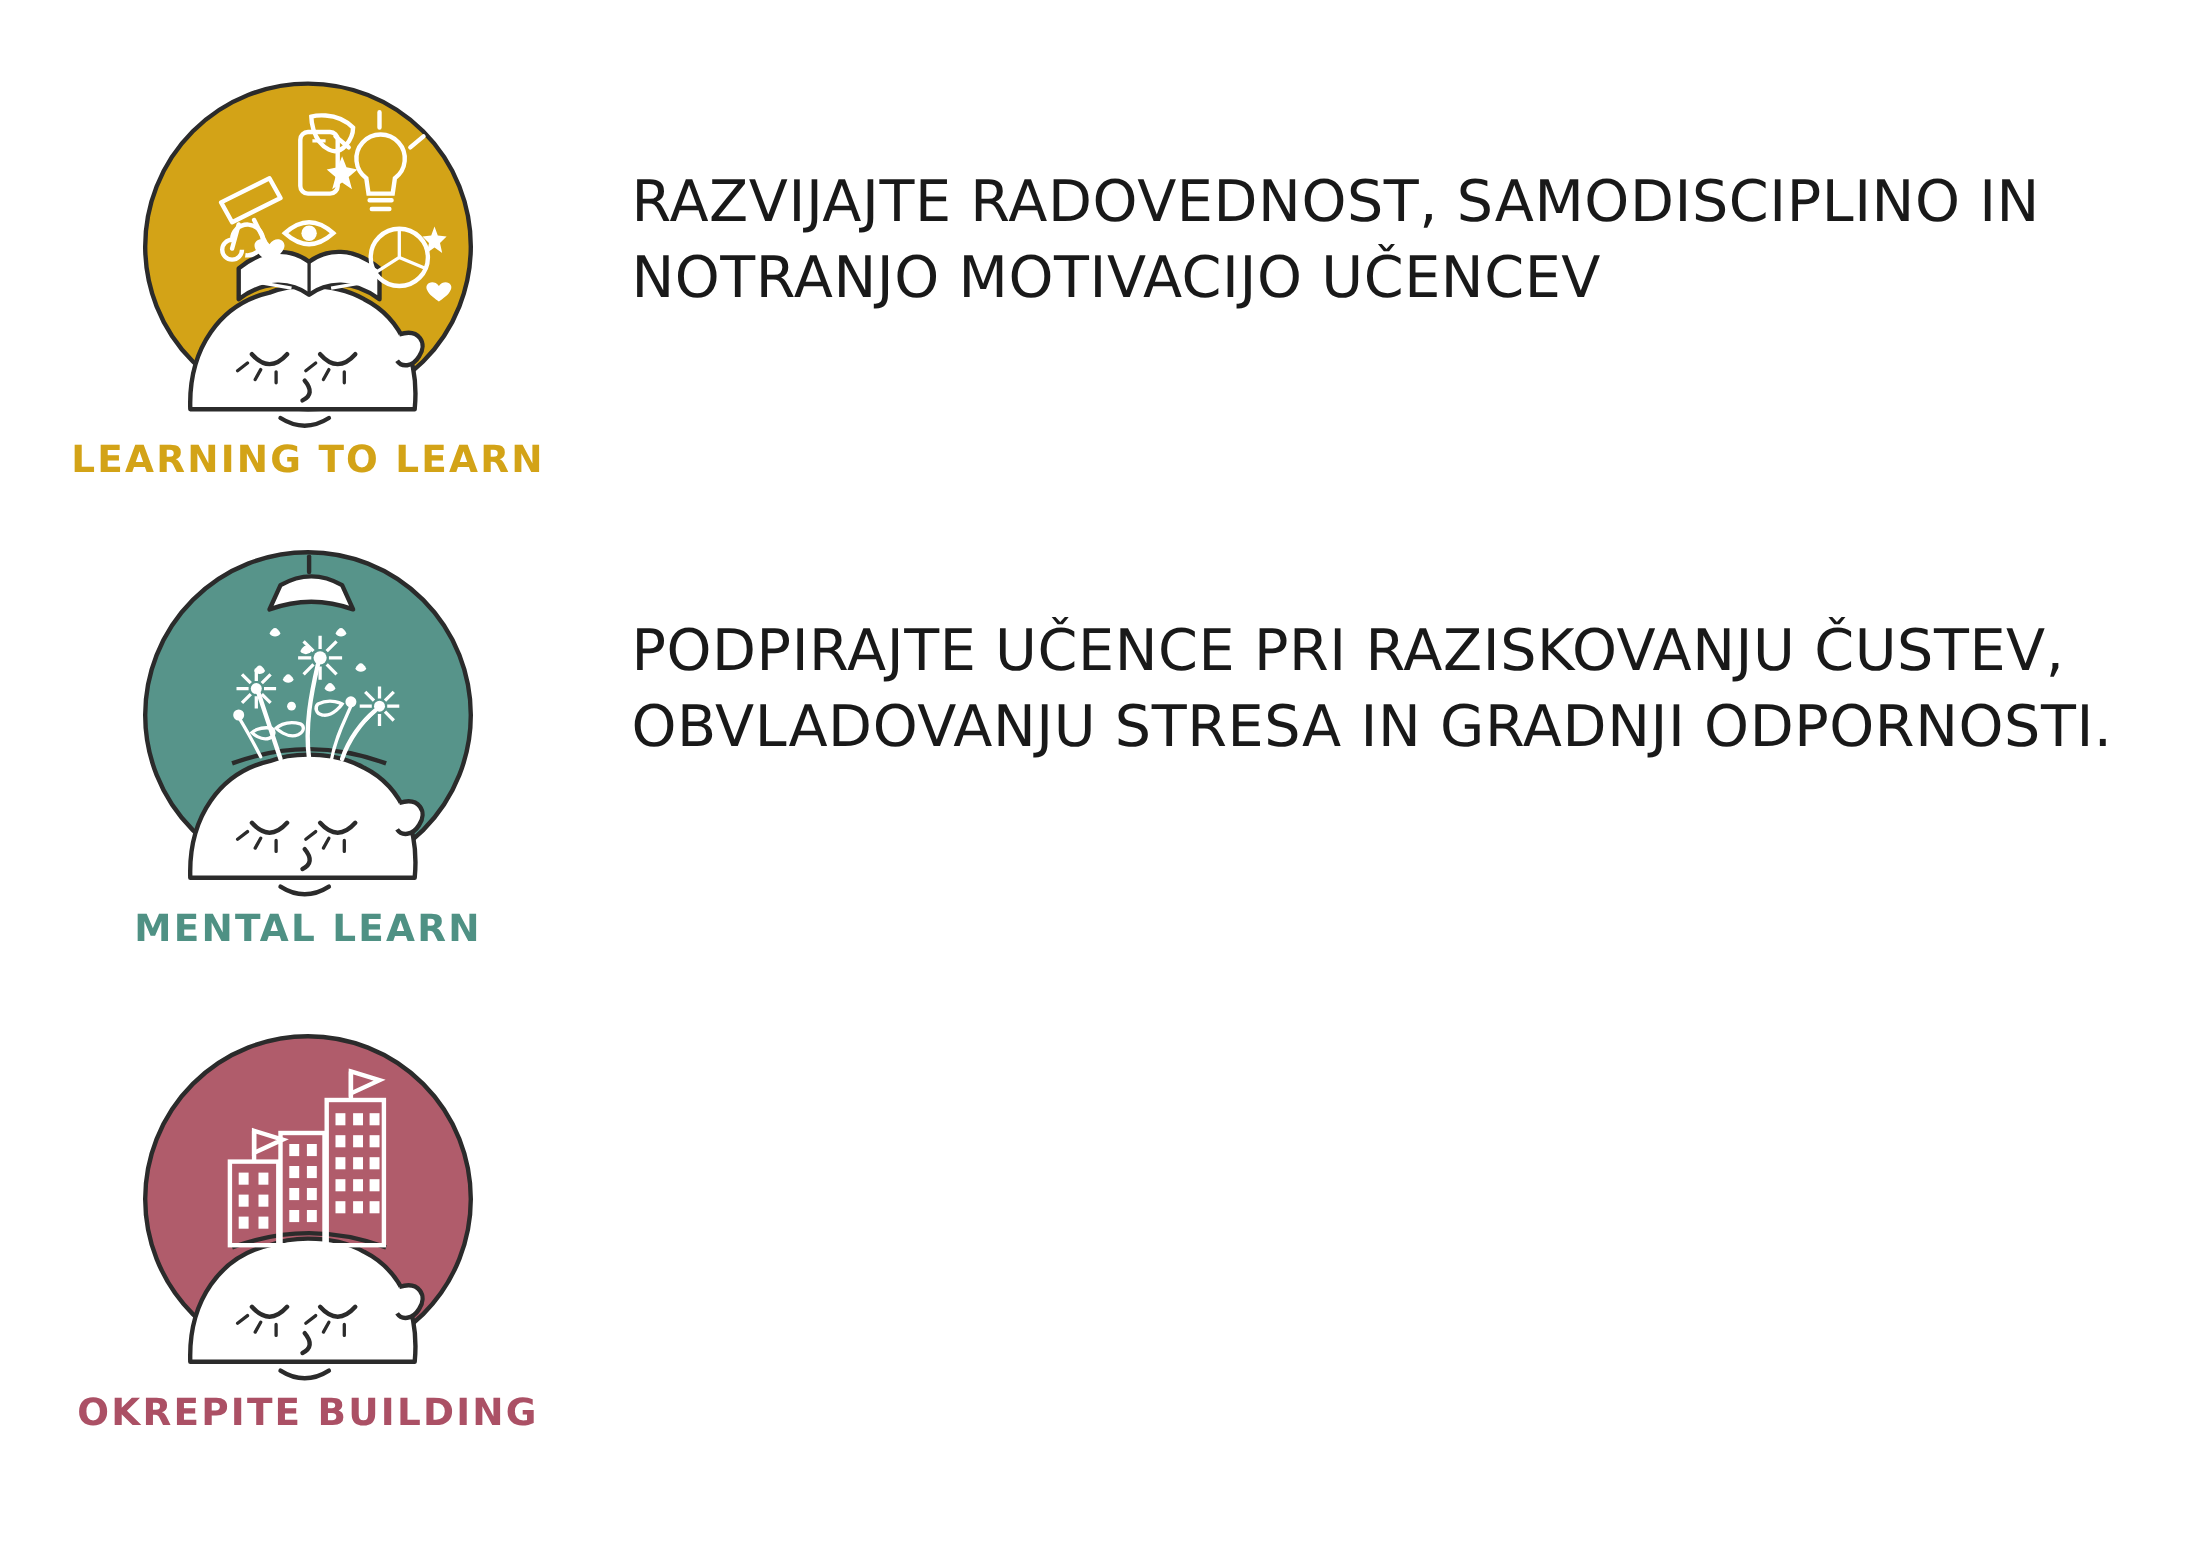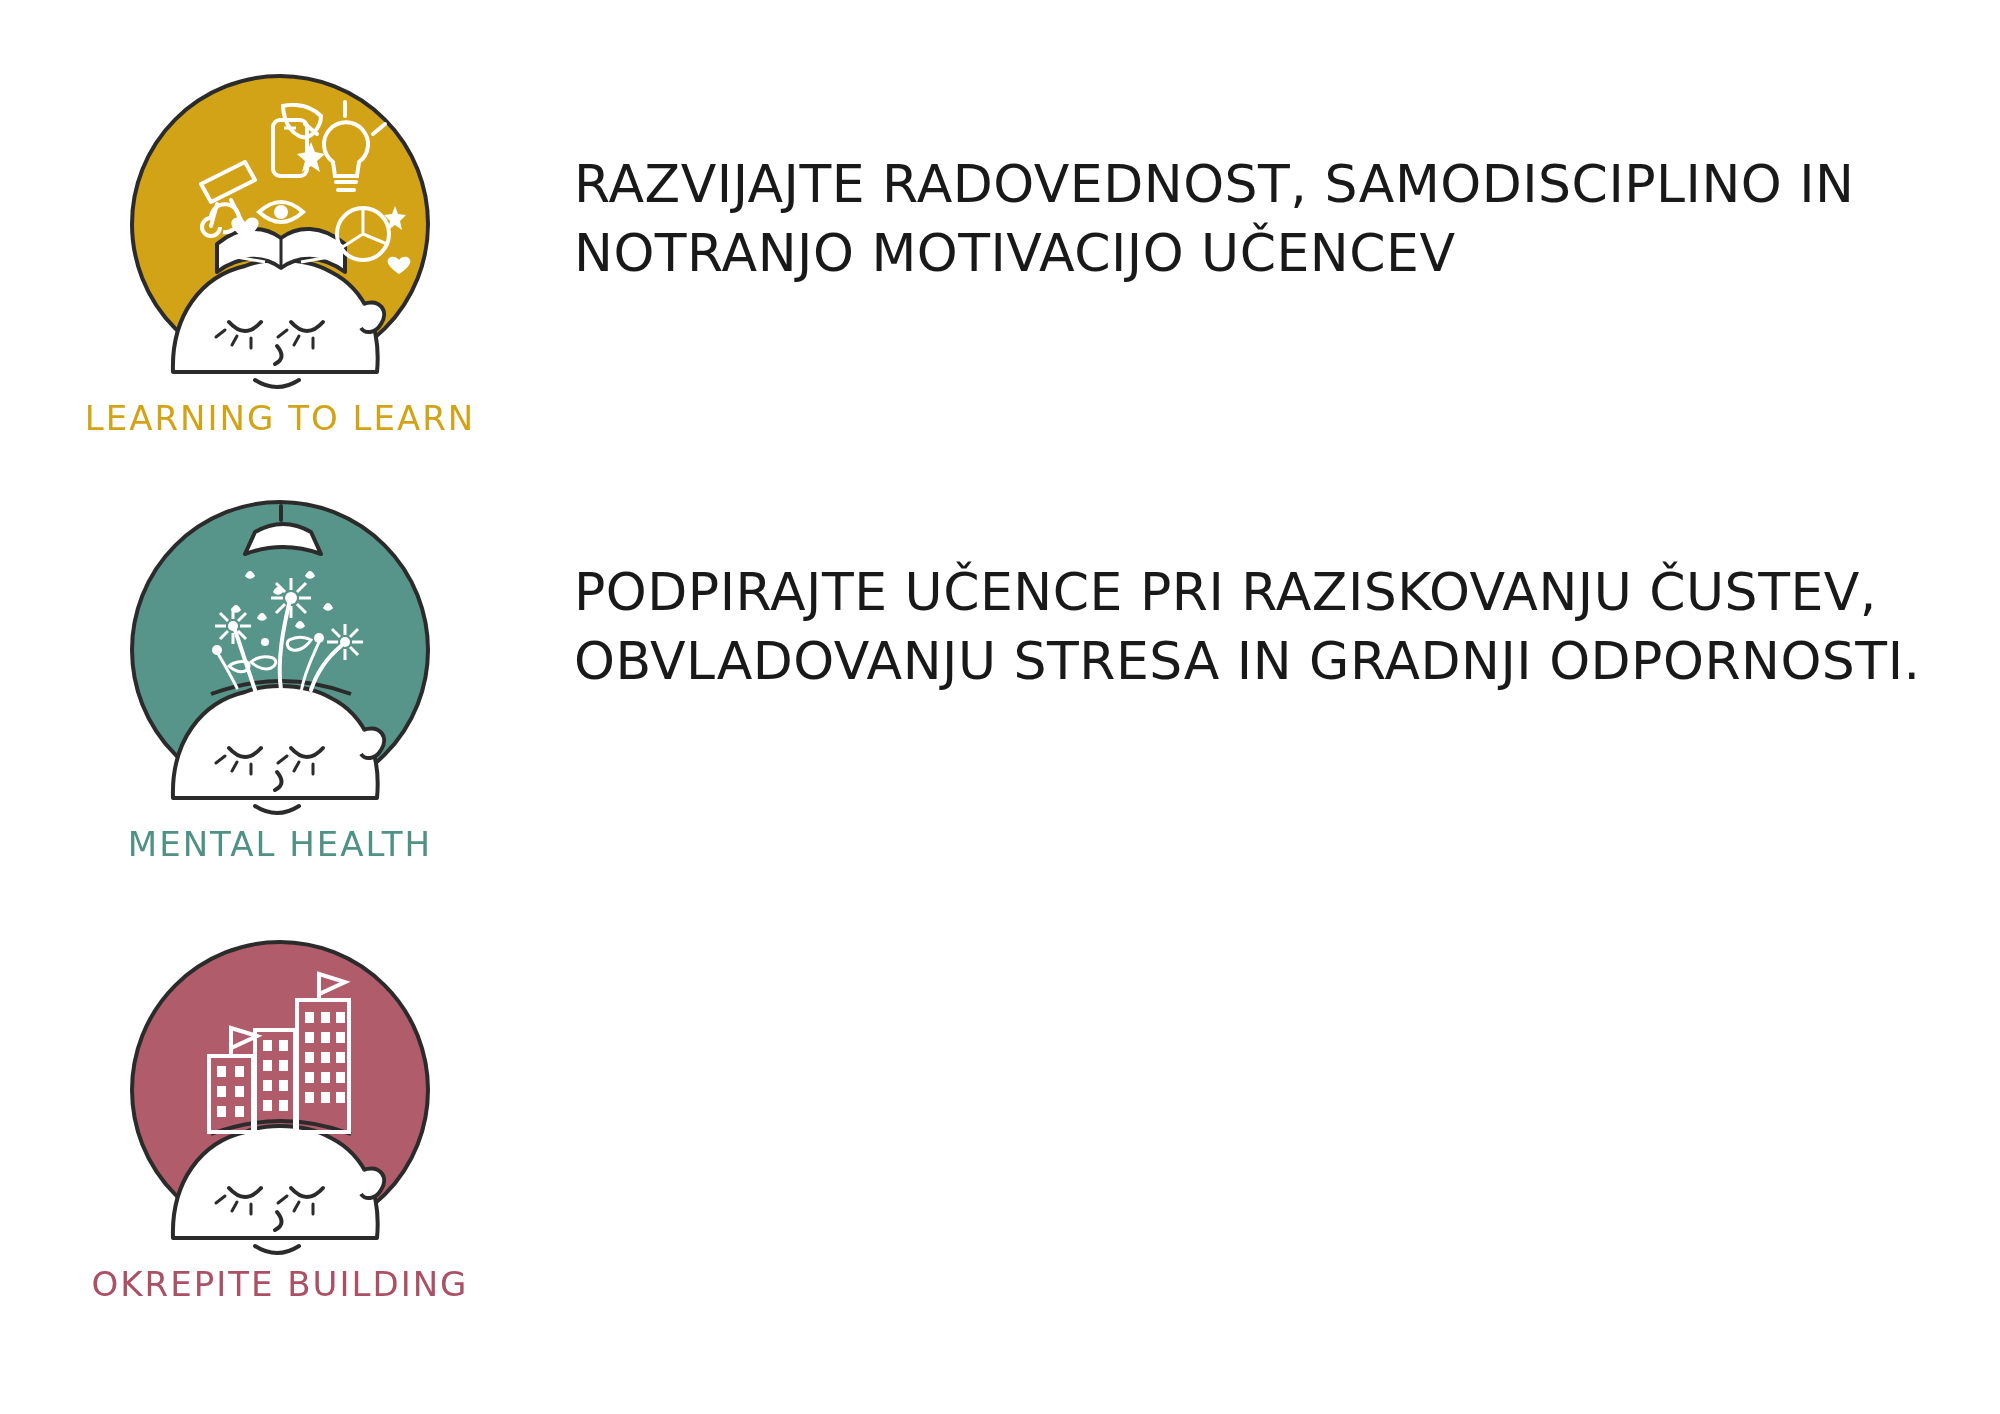--- a/index.html
+++ b/index.html
@@ -42,21 +42,21 @@
   .badge-svg {
     display: block;
     width: 350px;
     height: 350px;
   }
   .badge-caption {
     margin-top: -6px;
     font-family: "DejaVu Sans", sans-serif;
     font-size: 34px;
     letter-spacing: 2px;
-    font-weight: 400;
+    font-weight: 700;
     white-space: nowrap;
   }
   .text-col {
     flex: 1 1 auto;
     padding-left: 14px;
     padding-right: 56px;
   }
   .desc {
     font-family: "DejaVu Sans", sans-serif;
     font-size: 52px;
@@ -196,21 +196,21 @@
               <circle r="5" fill="#ffffff" stroke="none"></circle>
               <path d="M0 -7 l0 -11 M0 7 l0 11 M-7 0 l-11 0 M7 0 l11 0 M-5 -5 l-8 -8 M5 5 l8 8 M5 -5 l8 -8 M-5 5 l-8 8"></path>
             </g>
           </g>
 
           <circle cx="112" cy="170" r="5" fill="#ffffff"></circle>
           <circle cx="214" cy="158" r="5" fill="#ffffff"></circle>
           <circle cx="160" cy="162" r="4" fill="#ffffff"></circle>
         </svg>
       </div>
-      <div class="badge-caption cap-mental">MENTAL HEALTH</div>
+      <div class="badge-caption cap-mental">MENTAL LEARN</div>
     </div>
     <div class="text-col">
       <p class="desc">PODPIRAJTE UČENCE PRI RAZISKOVANJU ČUSTEV, OBVLADOVANJU STRESA IN GRADNJI ODPORNOSTI.</p>
     </div>
   </div>
 
   <div class="row" id="row-community">
     <div class="icon-col">
       <div class="badge-wrap">
         <svg class="badge-svg" viewBox="0 0 350 350">

